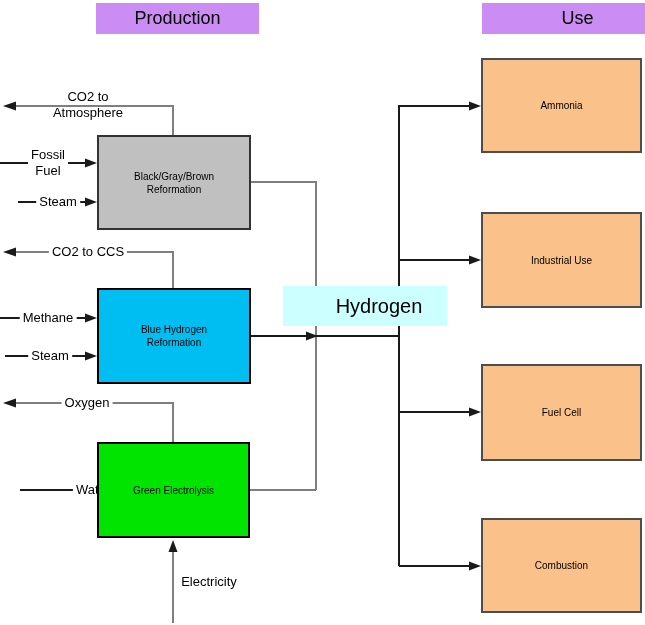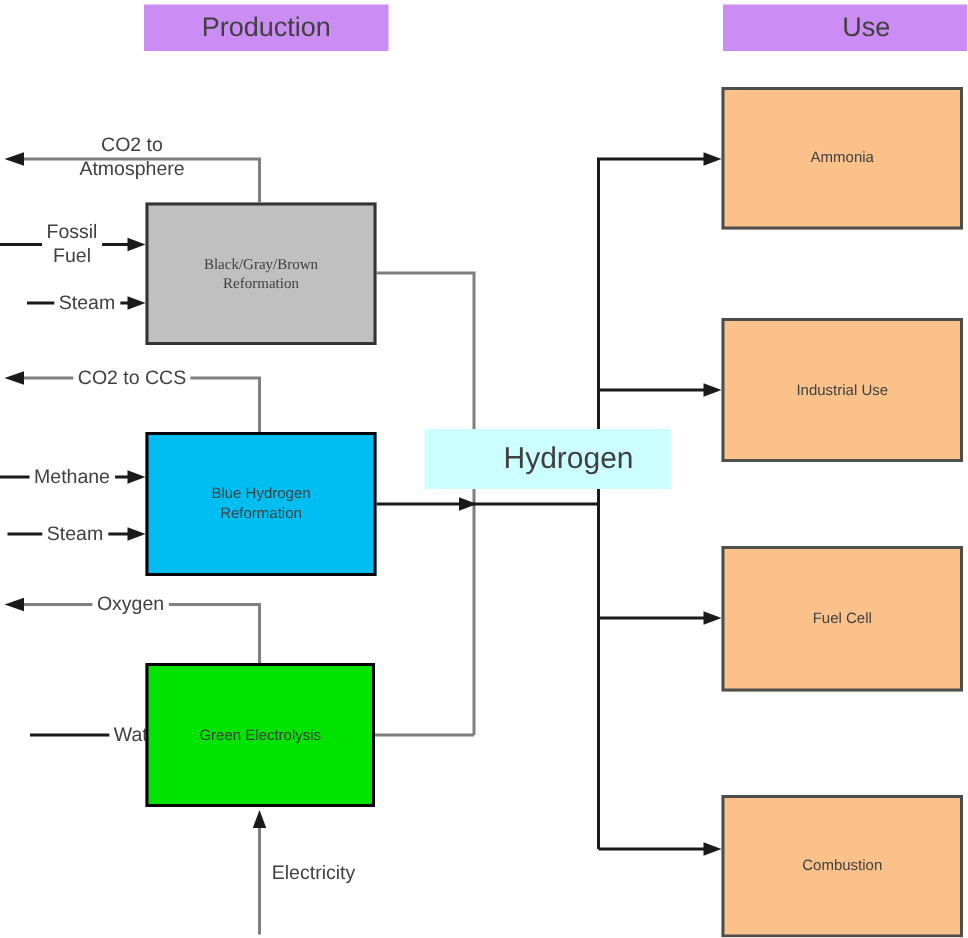--- a/index.html
+++ b/index.html
@@ -1,18 +1,18 @@
 <!DOCTYPE html>
 <html><head>
 <meta charset="utf-8">
 <style>
   html,body{margin:0;padding:0;background:#ffffff;}
   #canvas{
     position:relative;width:645px;height:625px;background:#ffffff;overflow:hidden;
-    font-family:"Liberation Sans", sans-serif;color:#404040;
+    font-family:"Liberation Sans", sans-serif;color:#000000;
   }
   #wires{position:absolute;left:0;top:0;z-index:0;}
   .wire-gray{stroke:#7f7f7f;stroke-width:2;fill:none;}
   .wire-black{stroke:#1a1a1a;stroke-width:2;fill:none;}
   .head{fill:#1a1a1a;stroke:none;}
   .node{
     position:absolute;z-index:2;display:flex;flex-direction:column;
     align-items:center;justify-content:center;text-align:center;
     font-size:10px;line-height:1.3;box-sizing:border-box;
   }
@@ -70,21 +70,21 @@
     <polygon class="head" points="173,540 168.5,552 177.5,552"></polygon>
     <polygon class="head" points="481,106 469,101.5 469,110.5"></polygon>
     <polygon class="head" points="481,260 469,255.5 469,264.5"></polygon>
     <polygon class="head" points="481,412 469,407.5 469,416.5"></polygon>
     <polygon class="head" points="481,566 469,561.5 469,570.5"></polygon>
   </svg>
 
   <div class="hdr" style="left: 96px; top: 3px; width: 163px; height: 31px; background-color: rgb(203, 141, 244);">Production</div>
   <div class="hdr" style="left: 482px; top: 3px; width: 191px; height: 31px; background-color: rgb(203, 141, 244);">Use</div>
 
-  <div class="node graybox" style="left: 97px; top: 135px; width: 154px; height: 95px; background-color: rgb(192, 192, 192); font-family: Liberation Serif, serif;">
+  <div class="node graybox" style="left: 97px; top: 135px; width: 154px; height: 95px; background-color: rgb(192, 192, 192);">
     <span>Black/Gray/Brown</span>
     <span>Reformation</span>
   </div>
   <div class="node probox" style="left: 97px; top: 288px; width: 154px; height: 96px; background-color: rgb(0, 189, 242);">
     <span>Blue Hydrogen</span>
     <span>Reformation</span>
   </div>
   <div class="node probox" style="left: 97px; top: 442px; width: 153px; height: 96px; background-color: rgb(0, 228, 0);">
     <span>Green Electrolysis</span>
   </div>
@@ -93,21 +93,21 @@
 
   <div class="node usebox" style="left: 481px; top: 58px; width: 161px; height: 95px; background-color: rgb(250, 194, 138);">
     <span>Ammonia</span>
   </div>
   <div class="node usebox" style="left: 481px; top: 364px; width: 161px; height: 97px; background-color: rgb(250, 194, 138);">
     <span>Fuel Cell</span>
   </div>
   <div class="node usebox" style="left: 481px; top: 212px; width: 161px; height: 96px; background-color: rgb(250, 194, 138);">
     <span>Industrial Use</span>
   </div>
-  <div class="node usebox" style="left: 481px; top: 518px; width: 161px; height: 95px; background-color: rgb(250, 194, 138); margin-top: 12px;">
+  <div class="node usebox" style="left: 481px; top: 518px; width: 161px; height: 95px; background-color: rgb(250, 194, 138);">
     <span>Combustion</span>
   </div>
 
   <div class="flowlbl" style="left:88px;top:105px;">
     <div>CO2 to</div>
     <div>Atmosphere</div>
   </div>
   <div class="flowlbl onwire" style="left:48px;top:163px;">
     <div>Fossil</div>
     <div>Fuel</div>

